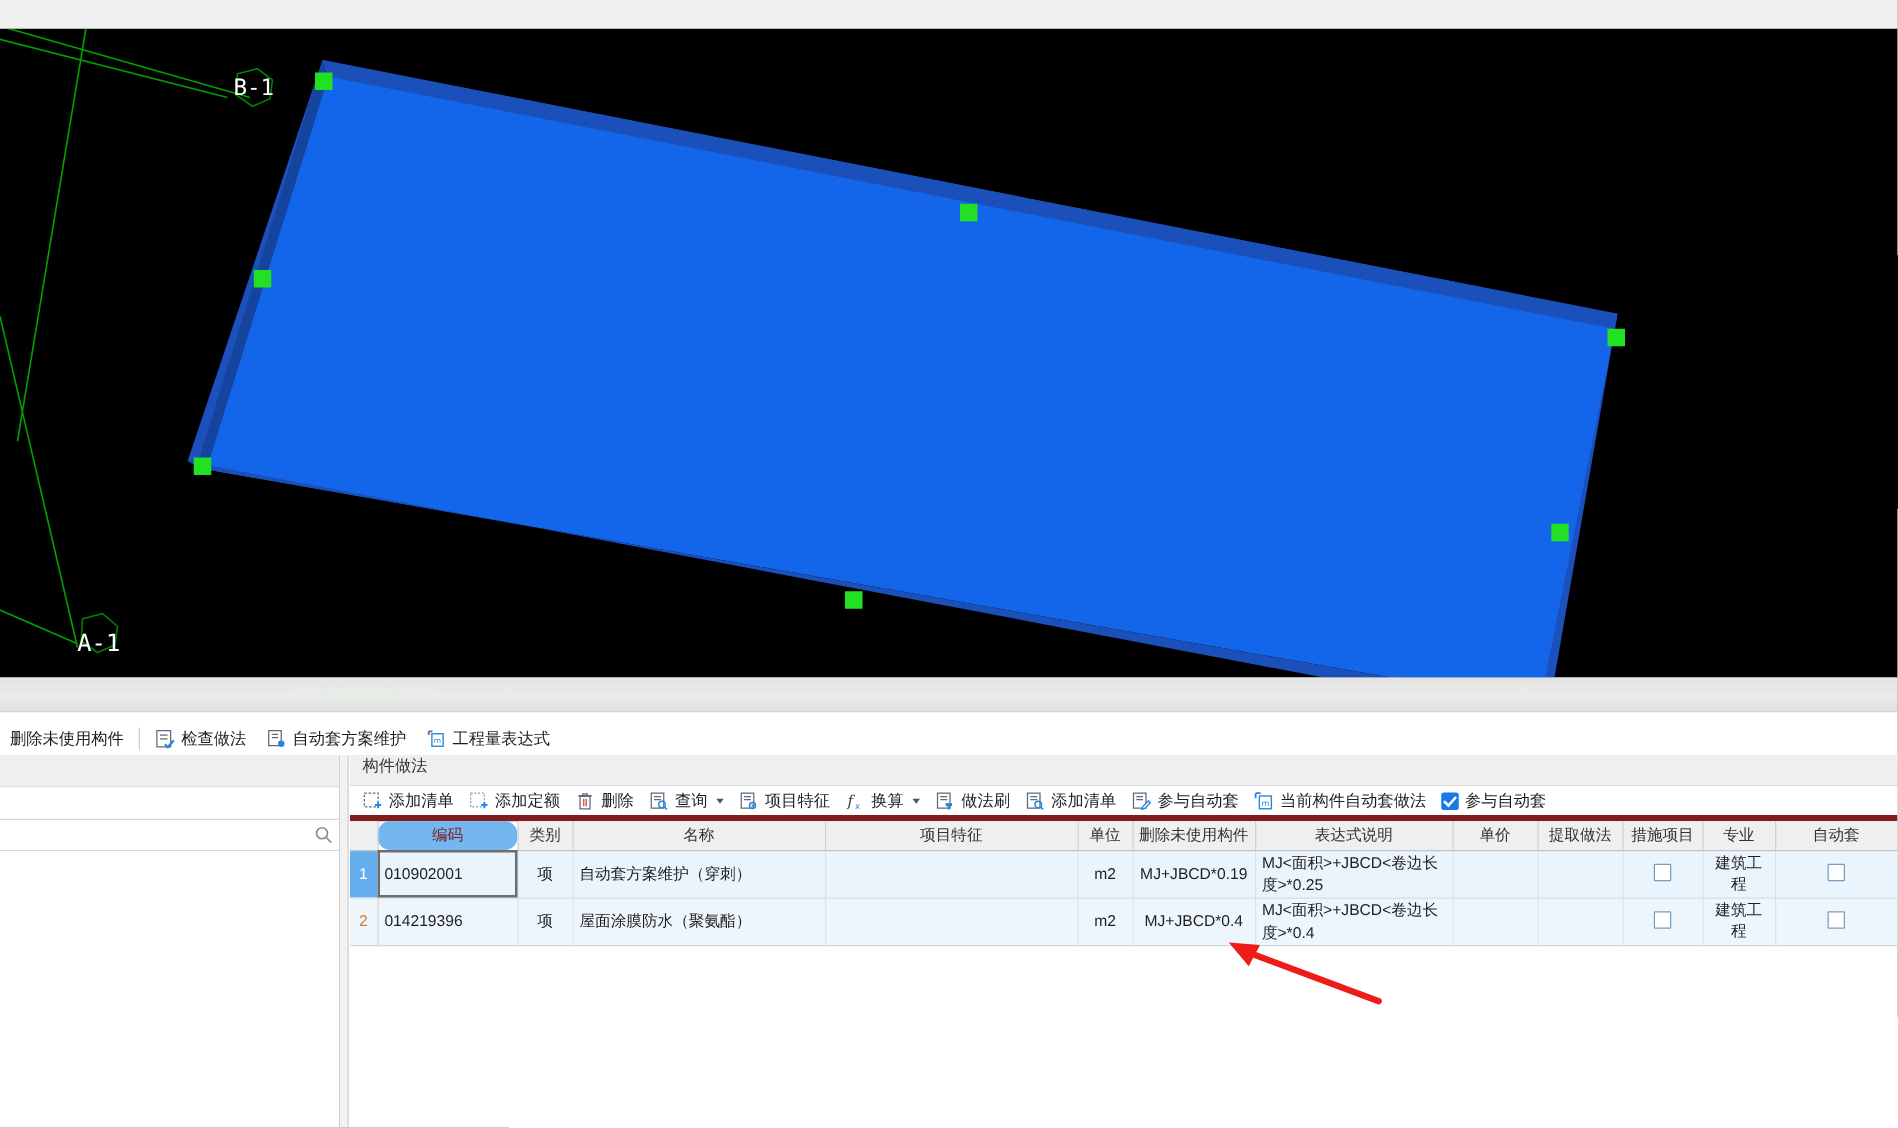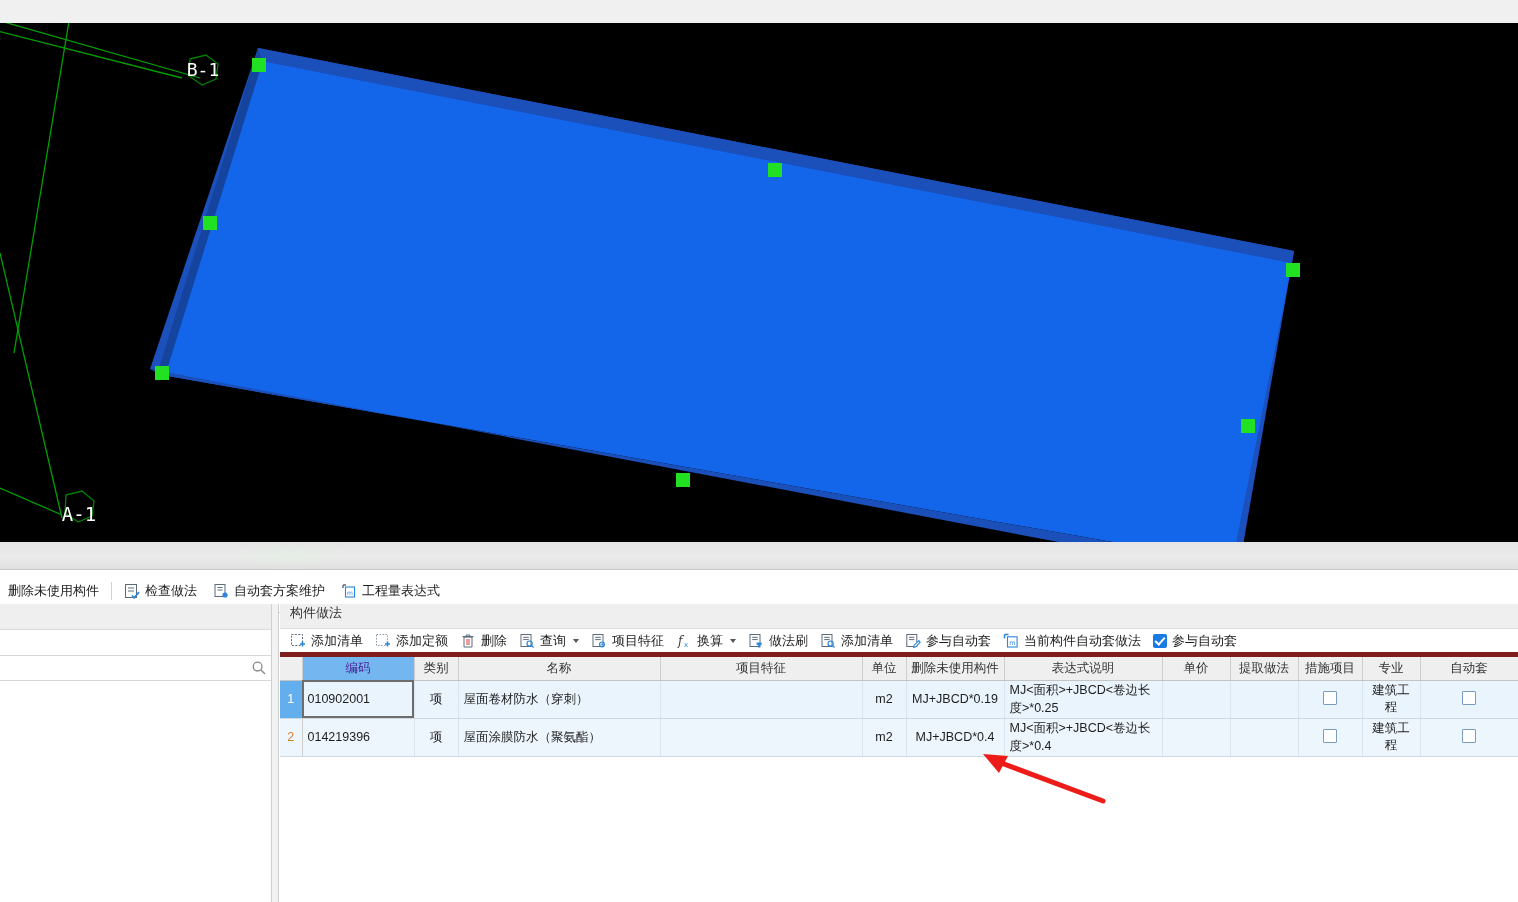--- a/index.html
+++ b/index.html
@@ -112,21 +112,21 @@
   
   table.grid {
     border-collapse: collapse; table-layout: fixed; width: 1238px;
     font-size: 12.5px;
   }
   table.grid th {
     height: 23px; background: #efefef; border-right: 1px solid #cfcfcf;
     border-bottom: 1px solid #c4c4c4;
     font-weight: normal; color: #333; font-size: 12.5px; text-align: center;
   }
-  table.grid th.sel { background: #73b6f0; color: #4c1d95; }
+  table.grid th.sel { background: #73b6f0; color: #7f1d1d; border-radius: 10px; }
   table.grid th.rownum { background: #efefef; }
   table.grid td {
     border-right: 1px solid #d8e4ee; border-bottom: 1px solid #cfd9e3;
     padding: 0 5px; color: #1e1e1e; vertical-align: middle;
     overflow: hidden;
   }
   table.grid tr.row { height: 38px; }
   table.grid td.rownum {
     background: #efefef; text-align: center; color: #d2802a; font-size: 12.5px;
     border-right: 1px solid #cfcfcf;
@@ -395,21 +395,21 @@
           <th>措施项目</th>
           <th>专业</th>
           <th>自动套</th>
         </tr>
       </thead>
       <tbody>
         <tr class="row active">
           <td class="rownum active-num">1</td>
           <td class="code-cell-active">010902001</td>
           <td class="ctr">项</td>
-          <td>屋面卷材防水（穿刺）</td>
+          <td>自动套方案维护（穿刺）</td>
           <td></td>
           <td class="ctr">m2</td>
           <td class="ctr">MJ+JBCD*0.19</td>
           <td class="wrap2">MJ&lt;面积&gt;+JBCD&lt;卷边长度&gt;*0.25</td>
           <td></td>
           <td></td>
           <td class="ctr">
             <span class="cell-chk"></span>
           </td>
           <td class="ctr">建筑工程</td>

